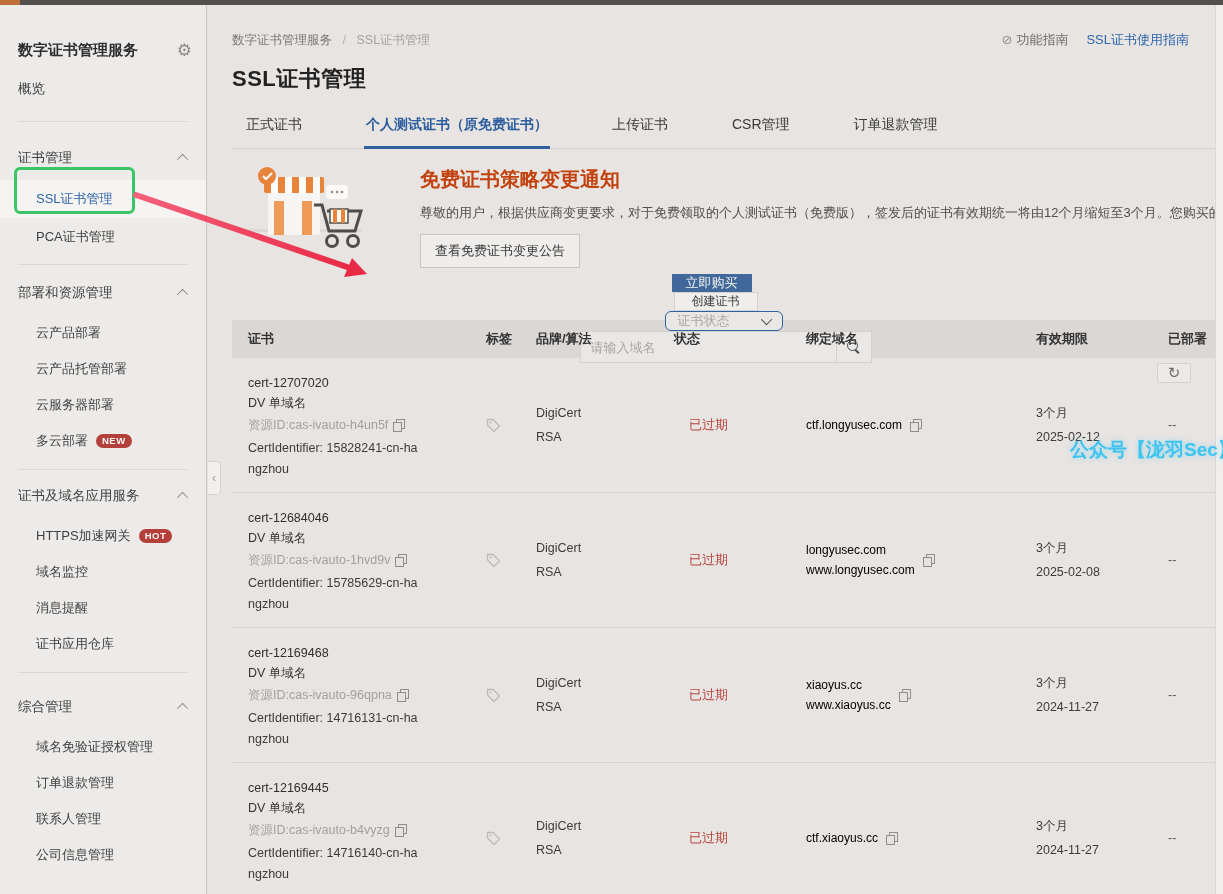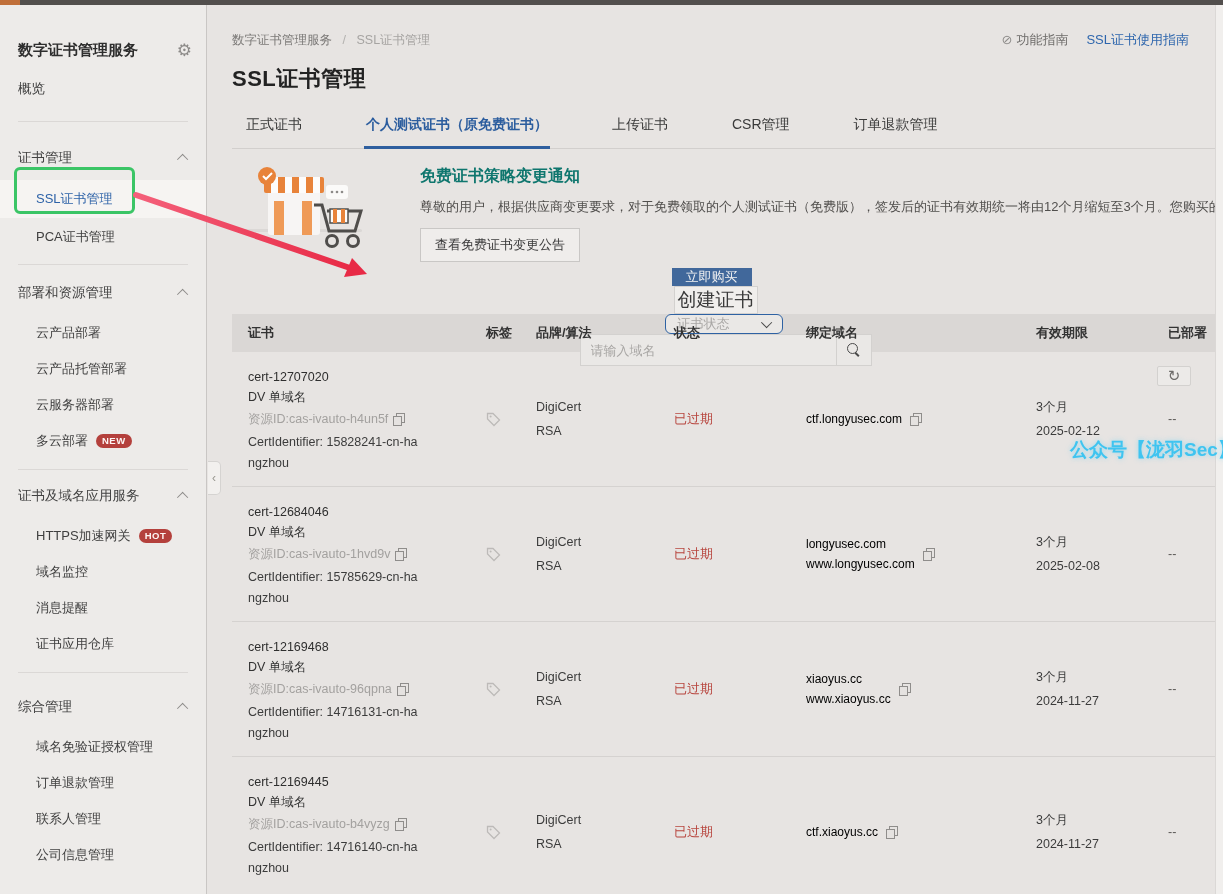--- a/index.html
+++ b/index.html
@@ -41,28 +41,28 @@
 
   
   .tabs { display:flex; gap:60px; margin-top:22px; border-bottom:1px solid #d2cfcd; padding-left:12px; }
   .tab { font-size:14px; color:#3a3a3a; padding:0 2px 12px 2px; cursor:pointer; }
   .tab.active { color:#2c5d9e; font-weight:bold; border-bottom:3px solid #2f5f9f; margin-bottom:-1px; }
 
   
   .banner { display:flex; margin-top:12px; min-height:100px; }
   .illus { width:128px; height:96px; margin-left:8px; flex:none; position:relative; }
   .banner-text { margin-left:52px; padding-top:5px; }
-  .banner-title { font-size:16px; font-weight:bold; color:#0f766e; }
+  .banner-title { font-size:20px; font-weight:bold; color:#c2410c; }
   .banner-body { margin-top:11px; font-size:13px; color:#514f4d; max-width:790px; white-space:nowrap; }
   .banner-btn { margin-top:12px; display:inline-block; background:#efedeb; border:1px solid #c9c7c5; padding:7px 14px; font-size:13px; color:#3a3a3a; cursor:pointer; }
 
   
   .toolbar { display:flex; align-items:center; margin-top:6px; height:34px; padding-right:32px;flex-direction:column; }
   .btn-primary { width:80px; height:32px; background:#41689b; color:#f2f2f2; font-size:13px; border:none; cursor:pointer; }
-  .btn-plain { width:84px; height:32px; background:#f0eeec; color:#3a3a3a; font-size:19px; border:1px solid #d3d1cf; margin-left:8px; cursor:pointer; }
+  .btn-plain { width:84px; height:32px; background:#f0eeec; color:#3a3a3a; font-size:12px; border:1px solid #d3d1cf; margin-left:8px; cursor:pointer; }
   .select { width:118px; height:32px; margin-left:24px; border:1px solid #2e62a3; border-radius:6px; background:#eae8e6; display:flex; align-items:center; justify-content:space-between; padding:0 10px 0 12px; cursor:pointer; }
   .select .ph { font-size:13px; color:#a8a6a4; }
   .chev-down { width:8px; height:8px; border-left:1.5px solid #4a4a4a; border-bottom:1.5px solid #4a4a4a; transform:rotate(-45deg) translateY(-2px); }
   .searchbox { display:flex; margin-left:28px; height:32px; }
   .searchbox input { width:256px; height:32px; border:1px solid #d3d1cf; border-right:none; background:#eae8e6; padding:0 10px; font-size:13px; color:#3a3a3a; outline:none; }
   .searchbox input::placeholder { color:#a8a6a4; }
   .search-btn { width:36px; height:32px; border:1px solid #d3d1cf; background:#eae8e6; display:flex; align-items:center; justify-content:center; cursor:pointer; }
   .mag { position:relative; width:14px; height:14px; }
   .mag::before { content:""; position:absolute; left:0; top:0; width:9px; height:9px; border:1.6px solid #4a4a4a; border-radius:50%; }
   .mag::after { content:""; position:absolute; left:9px; top:9px; width:5px; height:1.6px; background:#4a4a4a; transform:rotate(45deg); transform-origin:0 0; }
@@ -78,21 +78,21 @@
   .c-status { width:140px; flex:none; padding-left:24px; }
   .c-domain { width:230px; flex:none; padding-left:16px; }
   .c-validity { width:146px; flex:none; padding-left:16px; }
   .c-deployed { flex:1; padding-left:2px; }
   .thead .c-status { padding-left:24px; }
   .mid { display:flex; flex-direction:column; justify-content:center; font-size:12.5px; color:#3c3c3c; line-height:24px; }
   .cert-cell { padding-top:15px; font-size:12.5px; line-height:20px; color:#333; }
   .cert-cell .cid { color:#2f2f2f; }
   .cert-cell .rid { color:#a3a19f; display:flex; align-items:center; gap:5px; margin-top:2px; }
   .cert-cell .certident { margin-top:3px; color:#3c3c3c; width:176px; line-height:21px; word-break:break-all; }
-  .expired { color:#b8463f; font-size:13px; }
+  .expired { color:#b8463f; font-size:13px;margin-left:15px; }
   .domain-cell { display:flex; align-items:center; }
   .domain-lines { font-size:12px; line-height:20px; color:#000000; }
   .copy-icon { position:relative; width:11px; height:12px; flex:none; display:inline-block; cursor:pointer; }
   .copy-icon::before { content:""; position:absolute; left:3px; top:0; width:7px; height:8px; border:1px solid #8f8d8b; }
   .copy-icon::after { content:""; position:absolute; left:0; top:3px; width:7px; height:8px; border:1px solid #8f8d8b; background:#e5e2e0; }
   .tag-icon { opacity:.55; }
   .dash { font-size:12.5px; color:#5a5856; }
 
   
   .scrollbar { position:absolute; right:0; top:5px; bottom:0; width:8px; background:#f1efed; border-left:1px solid #dbd8d6; }

